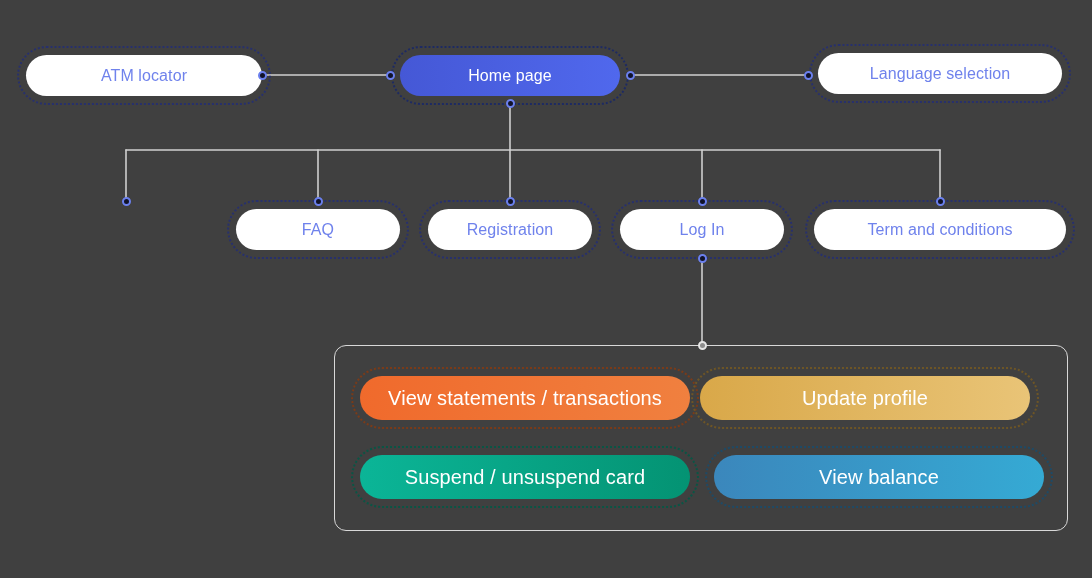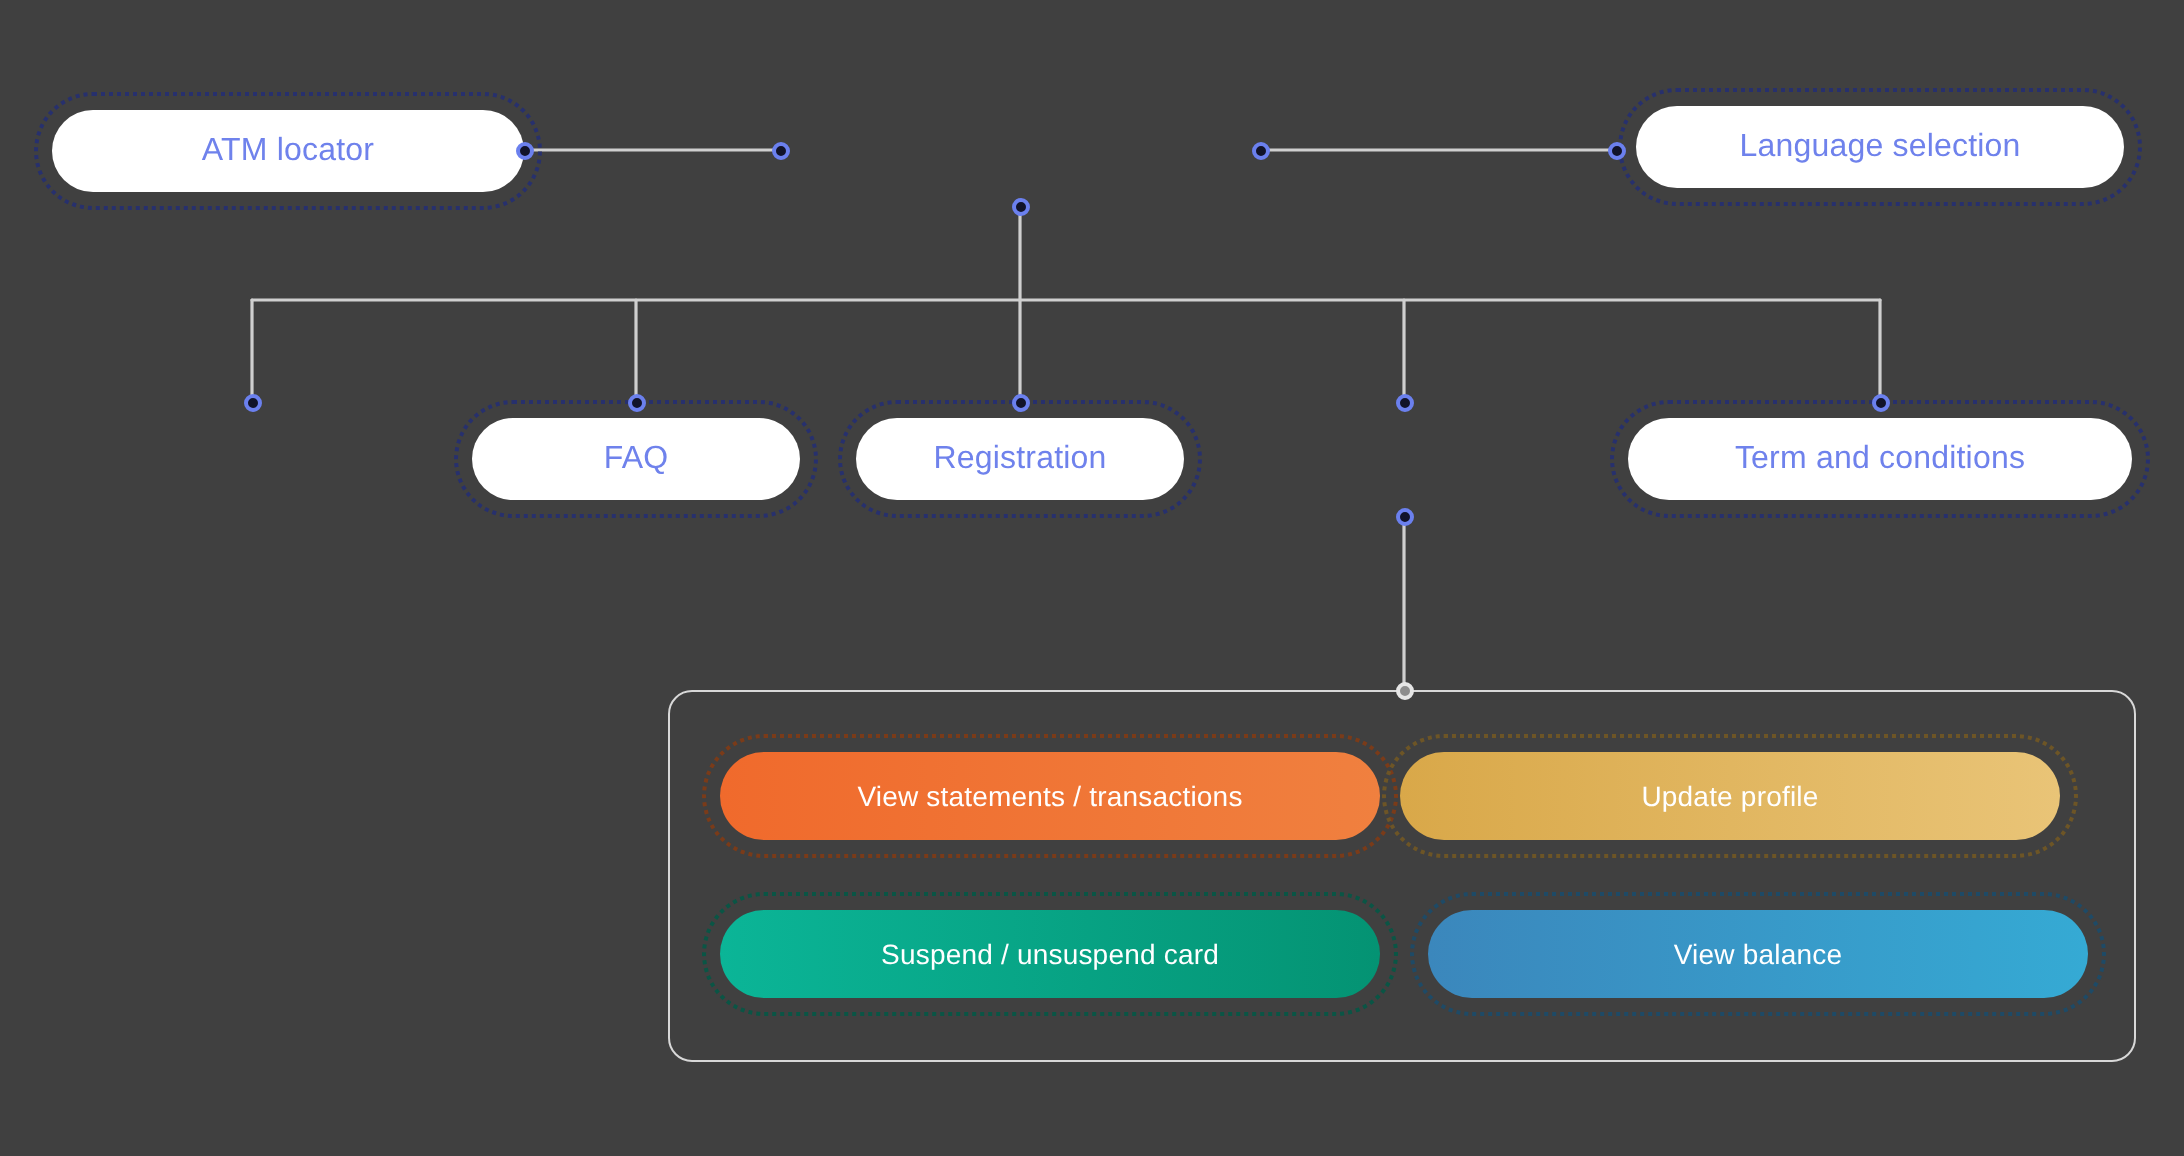--- a/index.html
+++ b/index.html
@@ -82,21 +82,21 @@
   .node.plain .label { color: #6f82ec; }
 
   
   .node.primary .pill {
     background: linear-gradient(90deg, #4558d6 0%, #5068ed 100%);
   }
   .node.primary .label { color: #ffffff; }
   .node.primary .halo { border-color: #1d2a63; }
 
   
-  .node.action .label { color: #ffffff; font-size: 14px; }
+  .node.action .label { color: #ffffff; font-size: 20px; }
   .node.action .halo { border-width: 2px; }
 
   .node.grad-orange .pill { background: linear-gradient(90deg, #f06a2c 0%, #f0803f 100%); }
   .node.grad-orange .halo { border-color: #7a3b19; }
 
   .node.grad-gold .pill { background: linear-gradient(90deg, #d9a849 0%, #e9c477 100%); }
   .node.grad-gold .halo { border-color: #6d5526; }
 
   .node.grad-teal .pill { background: linear-gradient(90deg, #0bb597 0%, #049373 100%); }
   .node.grad-teal .halo { border-color: #0a5545; }
@@ -150,40 +150,50 @@
 
   <div class="group-panel" style="left:334px; top:345px; width:734px; height:186px;">
   </div>
 
   <div class="node plain" style="left:26px; top:55px; width:236px; height:41px;">
     <span class="halo"></span>
     <span class="pill"></span>
     <span class="label">ATM locator</span>
   </div>
 
+  <div class="node primary" style="left:400px; top:55px; width:220px; height:41px;">
+    <span class="halo"></span>
+    <span class="pill"></span>
+    <span class="label">Home page</span>
+  </div>
 
   <div class="node plain" style="left:818px; top:53px; width:244px; height:41px;">
     <span class="halo"></span>
     <span class="pill"></span>
     <span class="label">Language selection</span>
   </div>
 
 
   <div class="node plain" style="left:236px; top:209px; width:164px; height:41px;">
     <span class="halo"></span>
     <span class="pill"></span>
     <span class="label">FAQ</span>
   </div>
 
   <div class="node plain" style="left:428px; top:209px; width:164px; height:41px;">
     <span class="halo"></span>
     <span class="pill"></span>
     <span class="label">Registration</span>
   </div>
 
+  <div class="node plain" style="left:620px; top:209px; width:164px; height:41px;">
+    <span class="halo"></span>
+    <span class="pill"></span>
+    <span class="label">Log In</span>
+  </div>
 
   <div class="node plain" style="left:814px; top:209px; width:252px; height:41px;">
     <span class="halo"></span>
     <span class="pill"></span>
     <span class="label">Term and conditions</span>
   </div>
 
   <div class="node action grad-orange" style="left:360px; top:376px; width:330px; height:44px;">
     <span class="halo"></span>
     <span class="pill"></span>

